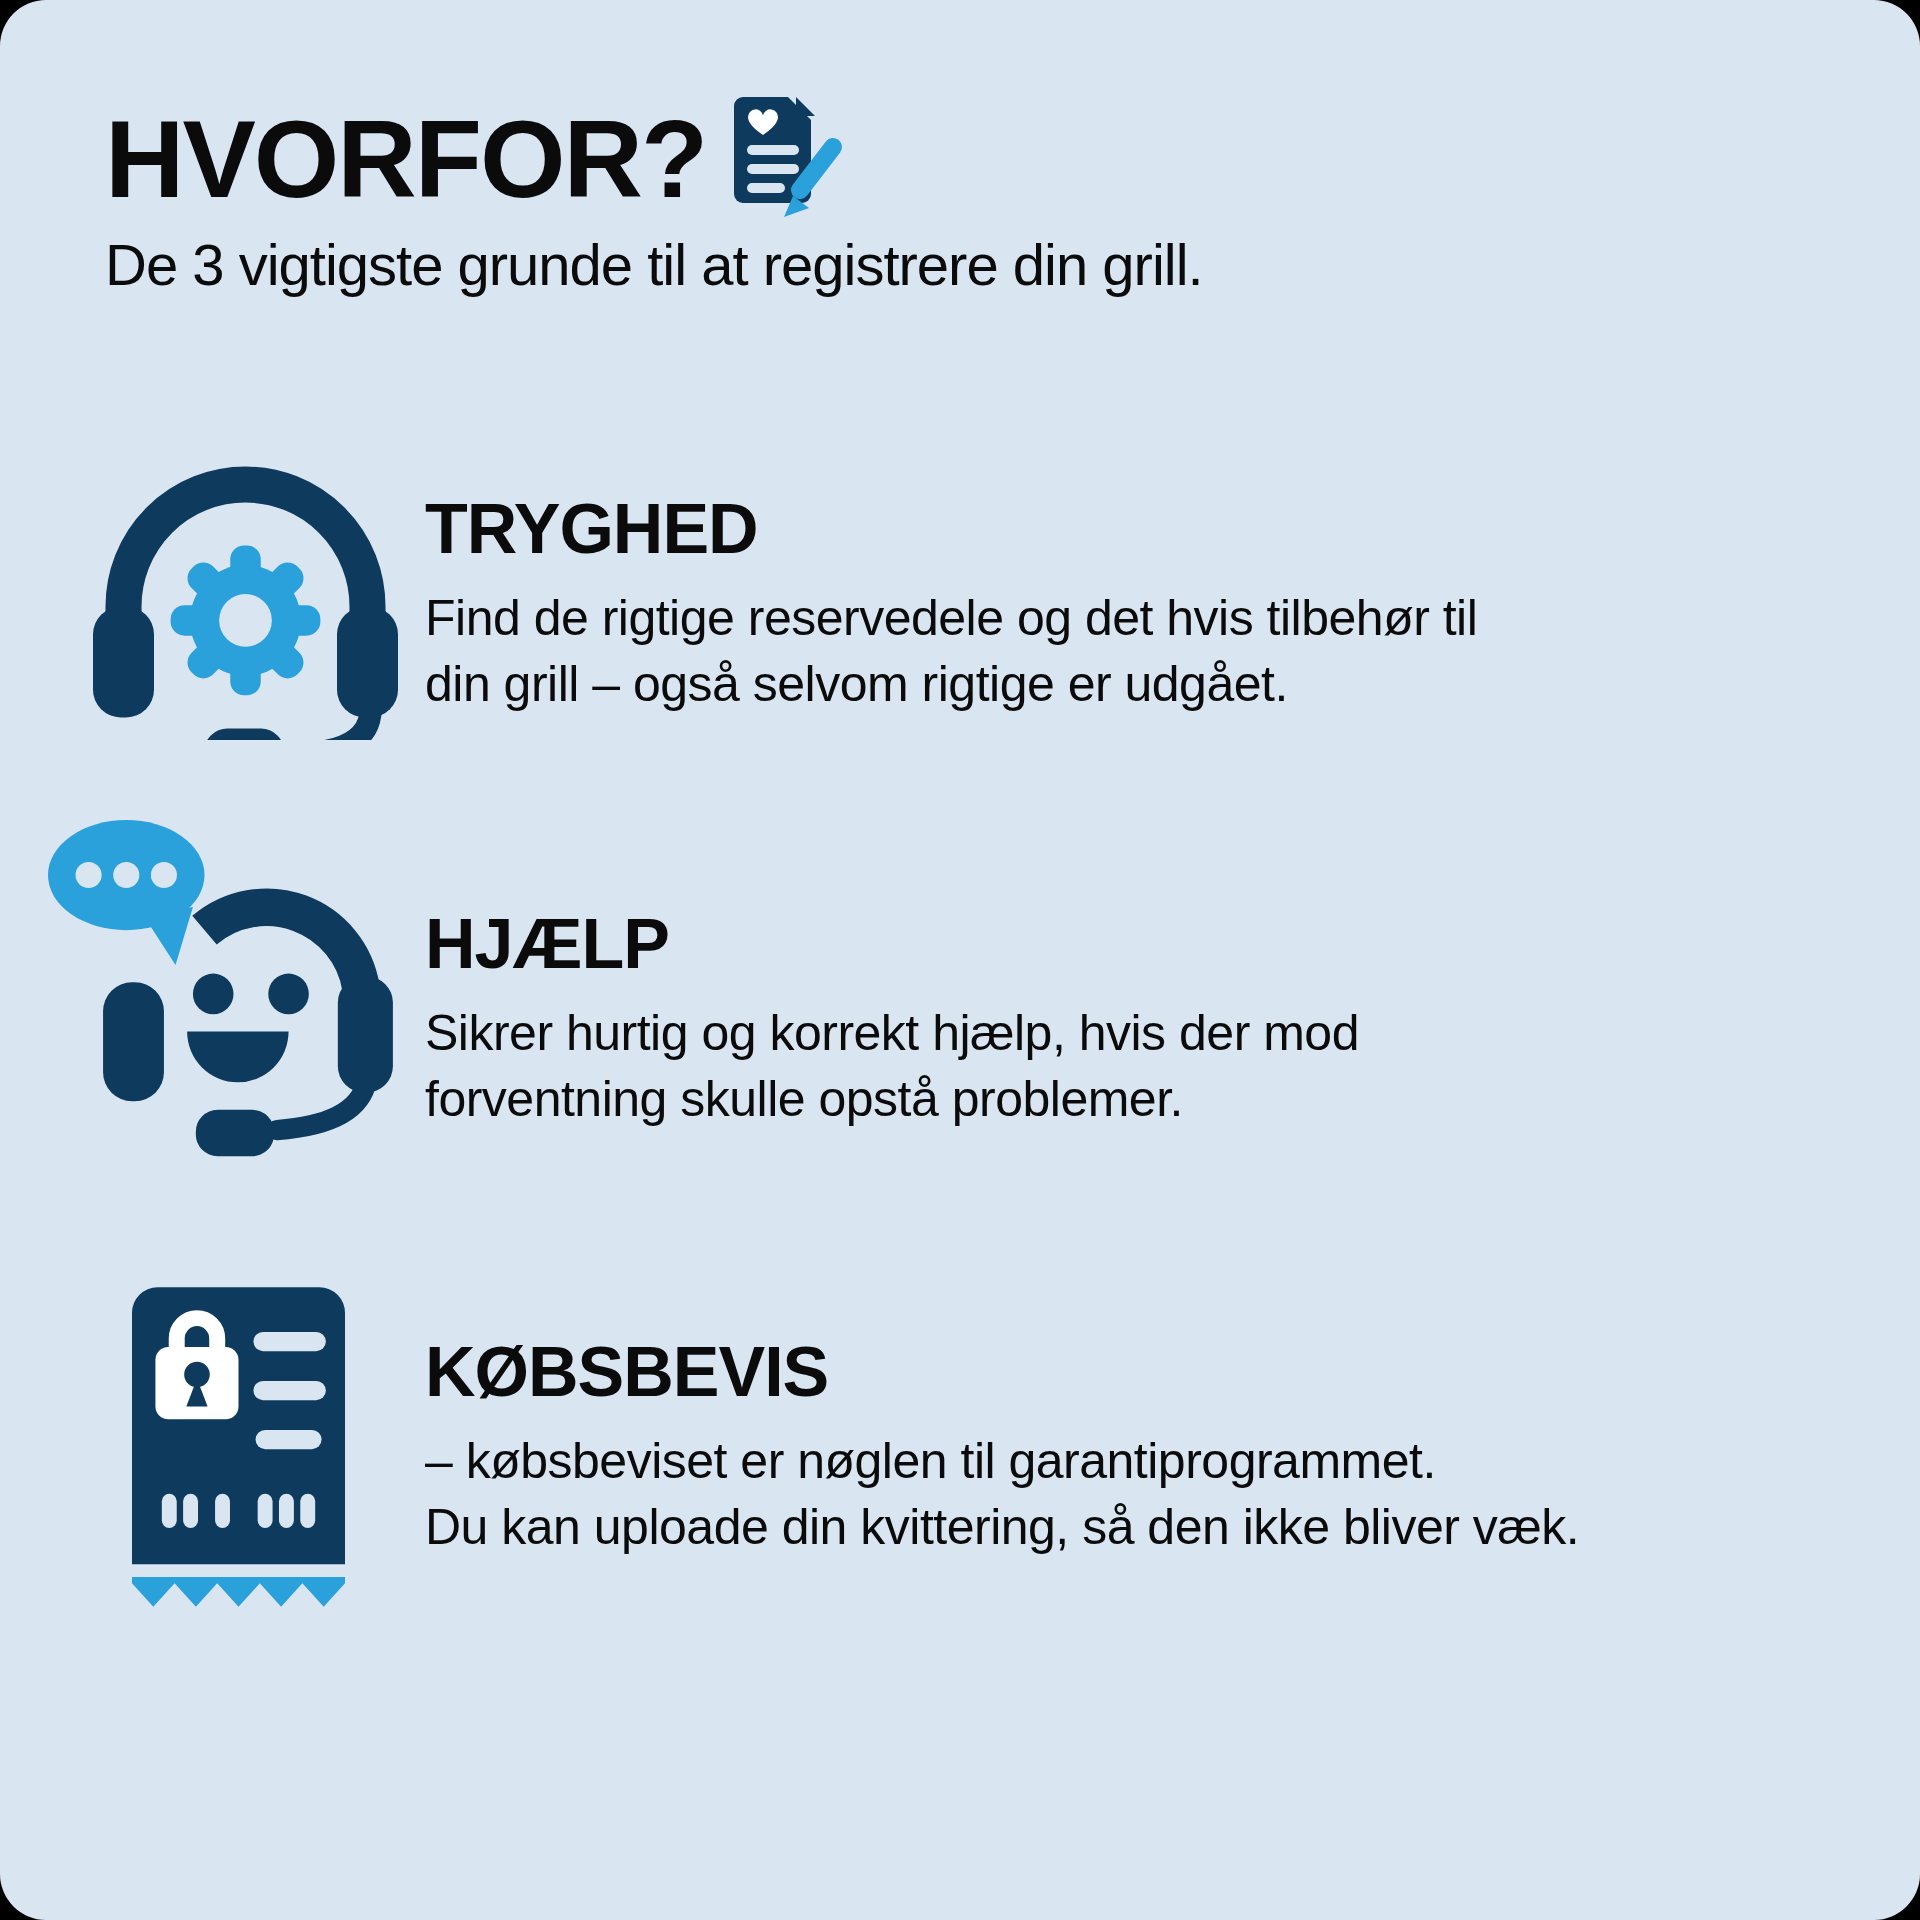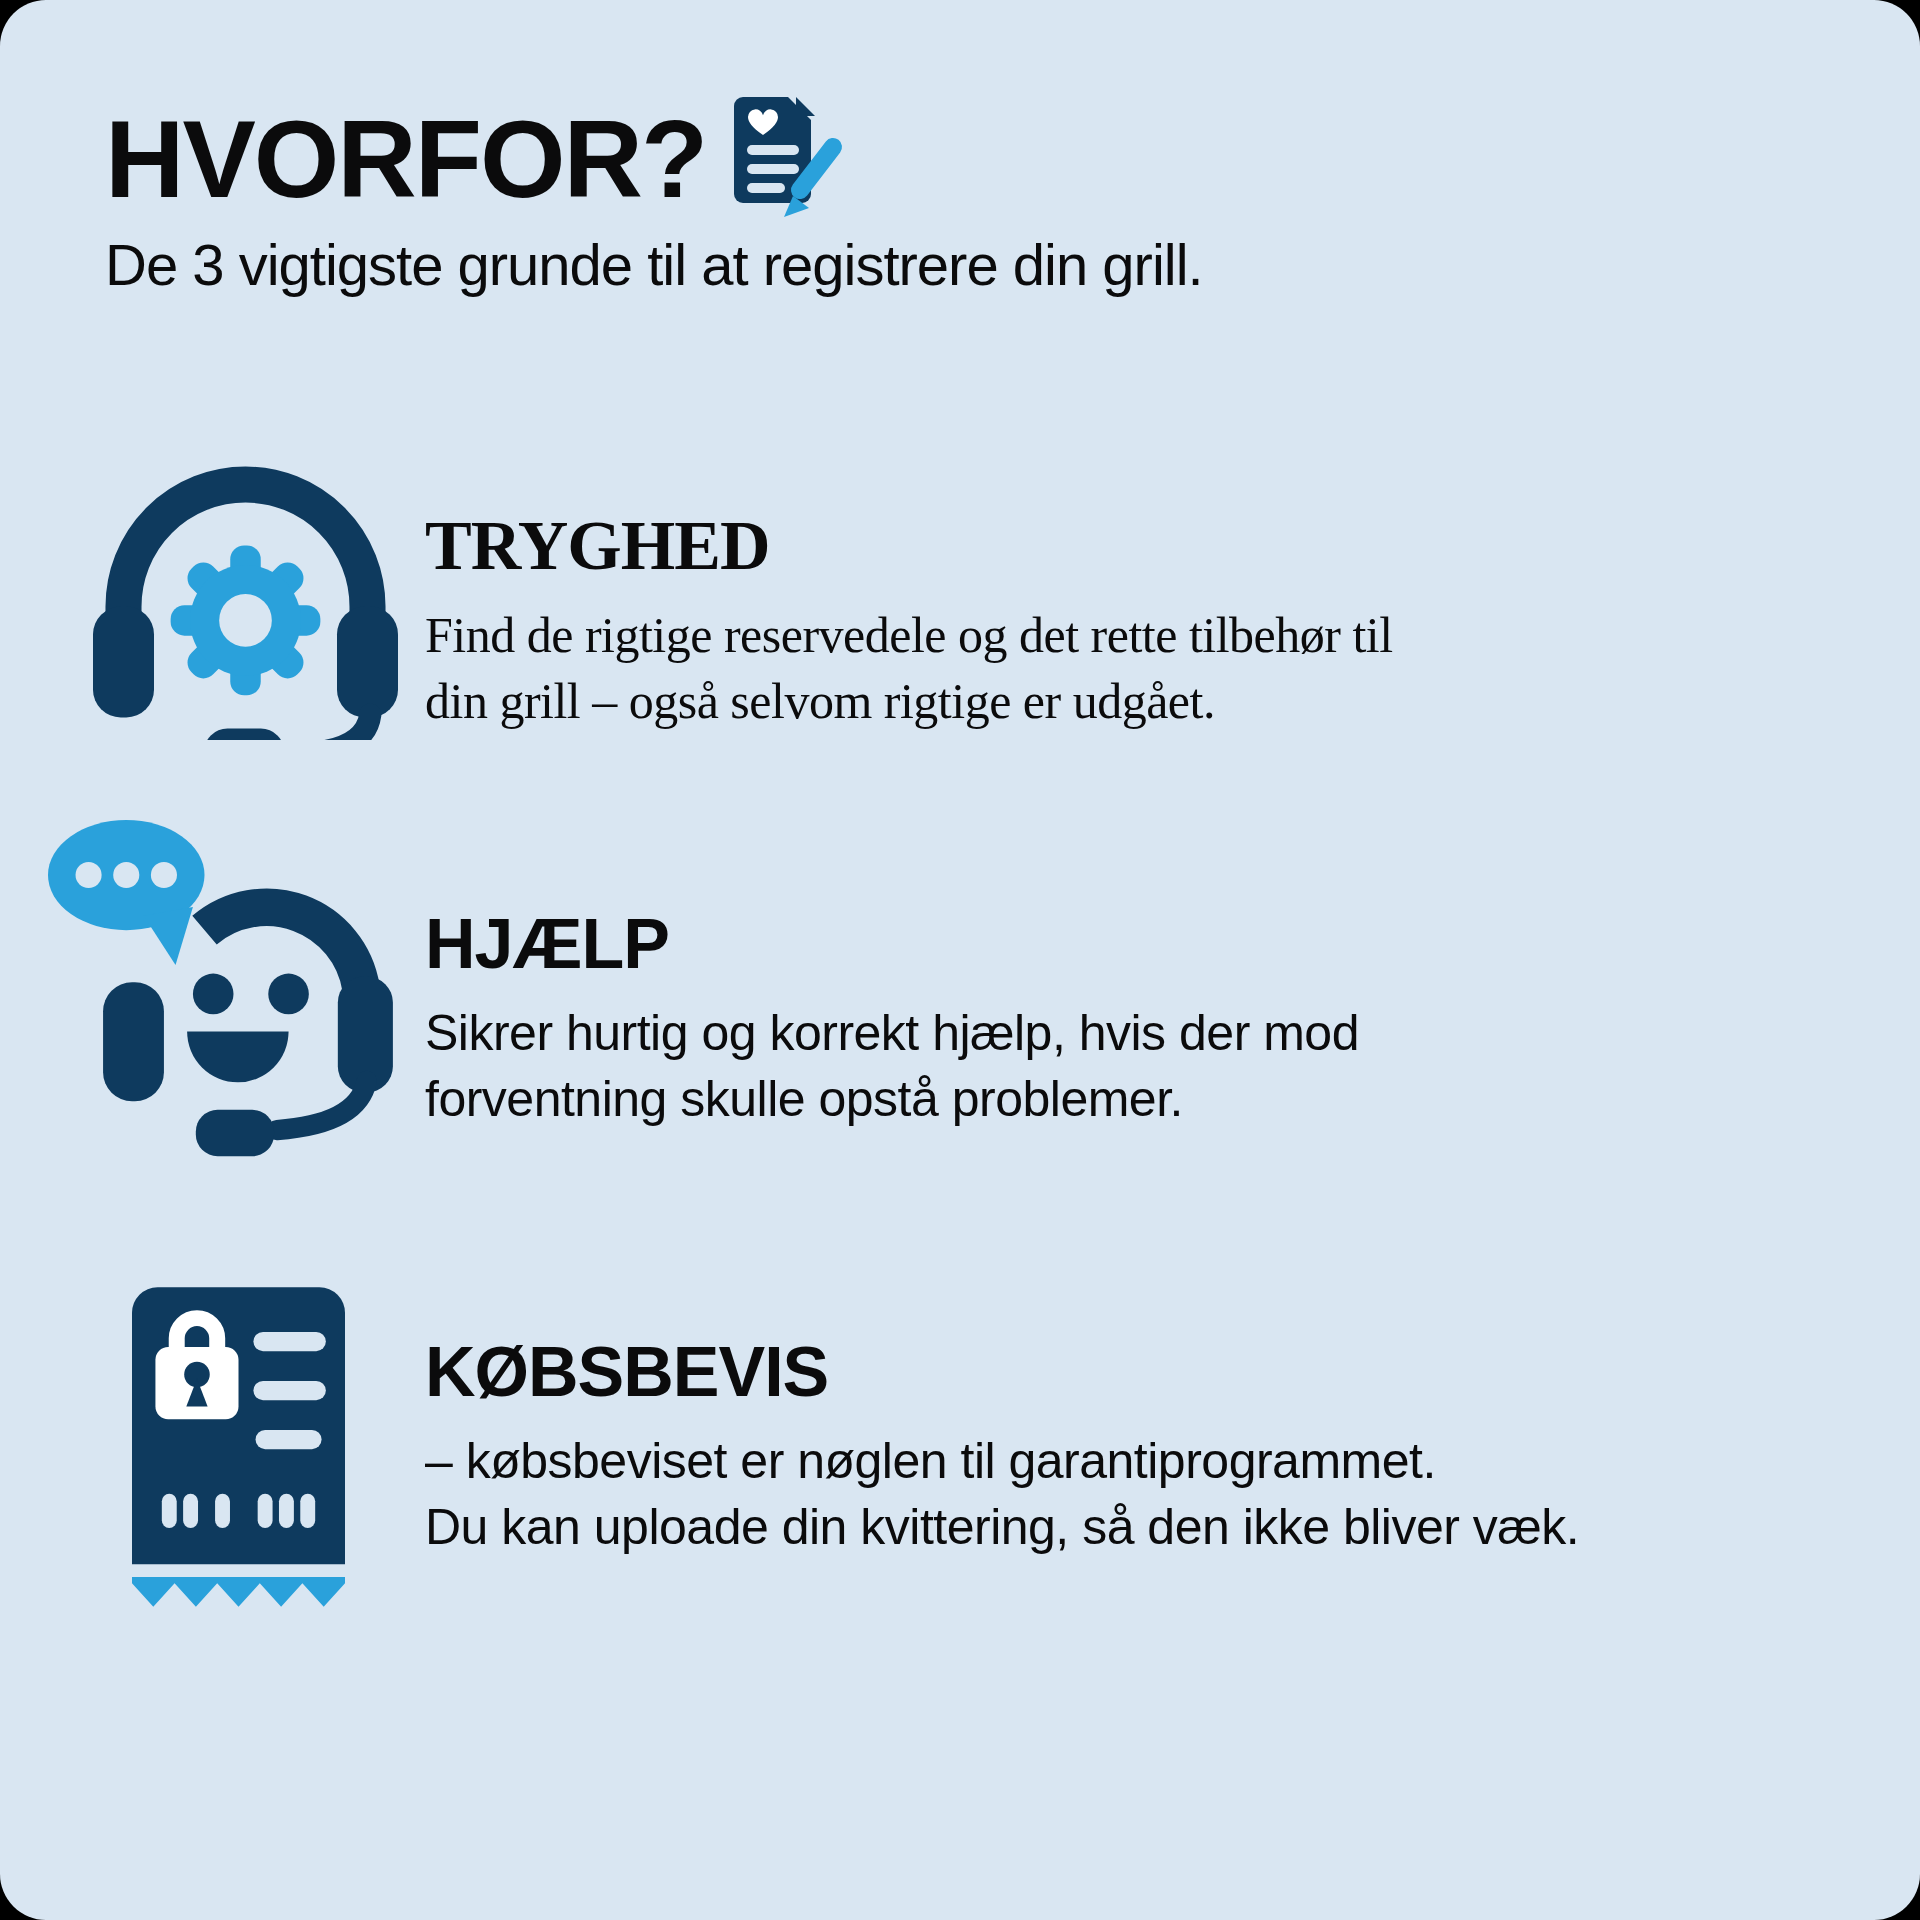--- a/index.html
+++ b/index.html
@@ -52,21 +52,21 @@
   }
   
   .section-icon { position: absolute; }
   .icon-tryghed   { left: 93px;  top: 462px; }
   .icon-hjaelp    { left: 45px;  top: 820px; }
   .icon-koebsbevis{ left: 132px; top: 1287px; }
   .section-text {
     position: absolute;
     left: 425px;
   }
-  .text-tryghed    { top: 504px; font-family: Liberation Serif, serif; }
+  .text-tryghed    { top: 487px; }
   .text-hjaelp     { top: 902px; }
   .text-koebsbevis { top: 1330px; }
   .section-heading {
     font-size: 70px;
     line-height: 84px;
     font-weight: 700;
     letter-spacing: -1px;
     color: #0b0b0c;
     white-space: nowrap;
   }
@@ -126,21 +126,21 @@
           <rect x="28" y="51.5" width="54" height="11" rx="5" transform="rotate(90 55 57)"></rect>
           <rect x="28" y="51.5" width="54" height="11" rx="5" transform="rotate(135 55 57)"></rect>
           <circle cx="55" cy="57" r="20"></circle>
         </g>
         <circle cx="55" cy="57" r="9.5" fill="#d9e6f2"></circle>
       </svg>
     </div>
     <div class="section-text text-tryghed">
       <div class="section-heading">TRYGHED</div>
       <div class="section-body">
-        <div class="body-line">Find de rigtige reservedele og det rette tilbehør til</div>
+        <div class="body-line">Find de rigtige reservedele og det hvis tilbehør til</div>
         <div class="body-line">din grill – også selvom rigtige er udgået.</div>
       </div>
     </div>
 
     <div class="section-icon icon-hjaelp">
       <svg width="348" height="342" viewBox="0 0 120 118" xmlns="http://www.w3.org/2000/svg">
 
         <path d="M55 38 A 33 33 0 0 1 109 58" stroke="#0e3a5e" stroke-width="13" fill="none"></path>
 
         <rect x="20" y="56" width="21" height="41" rx="10" fill="#0e3a5e"></rect>

